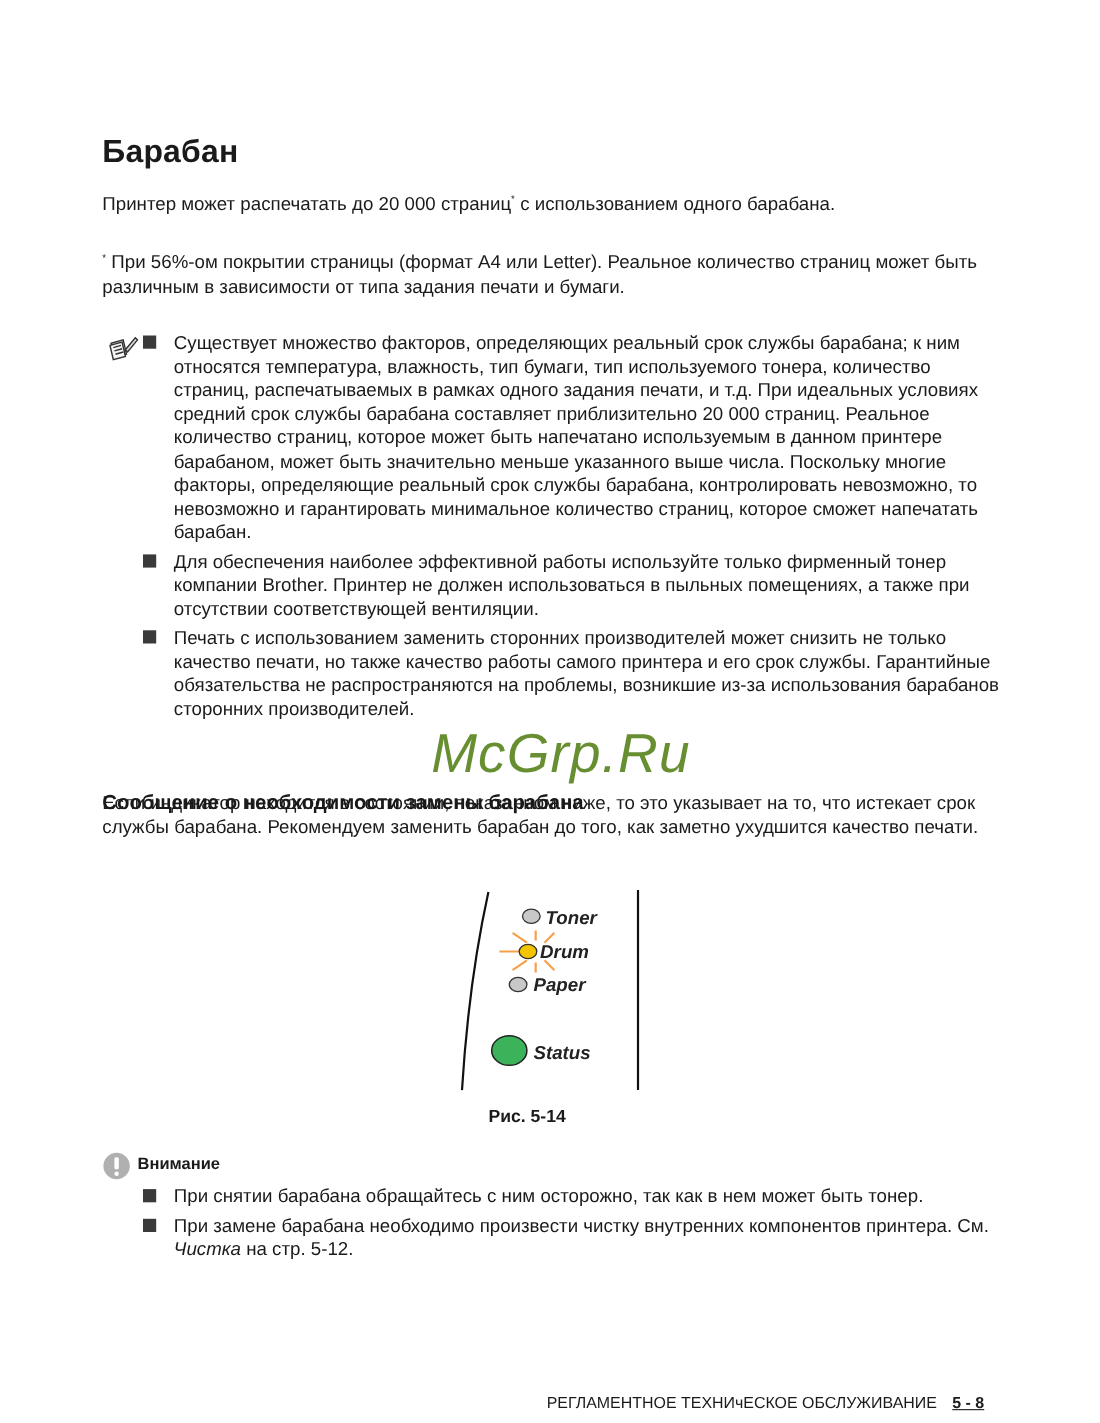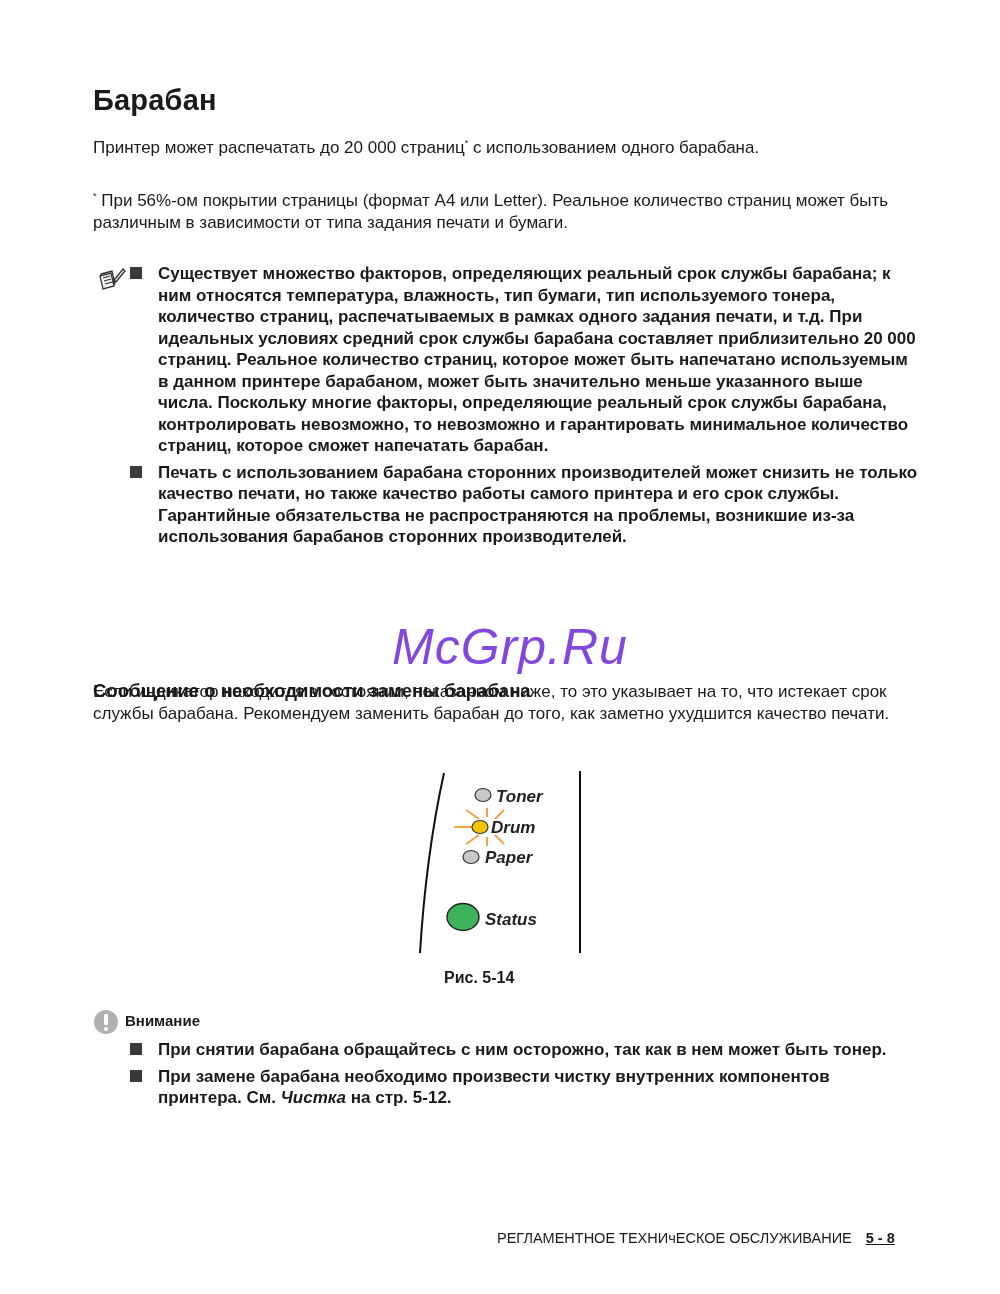--- a/index.html
+++ b/index.html
@@ -1,35 +1,35 @@
 <!DOCTYPE html>
 <html><head>
 <meta charset="utf-8">
 <style>
   html, body { margin: 0; padding: 0; background: #ffffff; }
   body {
     width: 1000px; height: 1294px; position: relative; overflow: hidden;
     font-family: "Liberation Sans", "DejaVu Sans", sans-serif;
     color: #1a1a1a;
   }
-  .abs { position: absolute; }
+  .abs { position: absolute; margin-top: 38px; }
   .title { left: 93px; top: 84px; font-size: 29px; font-weight: bold; letter-spacing: 0.2px; }
   .p { font-size: 17px; line-height: 21.5px; }
   .intro { left: 93px; top: 133px; width: 830px; }
   .intro sup { font-size: 9px; vertical-align: 7px; }
   .footnote { left: 93px; top: 186px; width: 820px; }
   .footnote sup { font-size: 9px; vertical-align: 7px; }
   .note-icon { left: 96px; top: 264px; width: 30px; height: 30px; }
   .list { left: 128px; width: 790px; }
-  .li { position: relative; padding-left: 30px; margin-bottom: 5px; font-weight: bold; }
+  .li { position: relative; padding-left: 30px; margin-bottom: 5px; }
   .bullet { position: absolute; left: 2px; top: 4px; width: 12px; height: 12px; background: #3a3a3a; }
   .list1 { top: 263px; }
   .h2 { left: 93px; top: 680px; font-size: 18.5px; font-weight: bold; }
   .para2 { left: 93px; top: 681px; width: 830px; }
-  .watermark { left: 392px; top: 618px; font-size: 50px; color: #6d28d9; font-style: italic; opacity: 0.85; letter-spacing: 1px; }
+  .watermark { left: 392px; top: 618px; font-size: 50px; color: #4d7c0f; font-style: italic; opacity: 0.85; letter-spacing: 1px; }
   .panel { left: 410px; top: 765px; width: 190px; height: 200px; text-align: center; }
   .caption { left: 444px; top: 969px; font-size: 16px; font-weight: bold; }
   .warn-icon { left: 94px; top: 1010px; width: 24px; height: 24px; border-radius: 50%; background: #b0b0b0; }
   .warn-icon::after { content: ""; }
   .warn-title { left: 125px; top: 1012px; font-size: 15px; font-weight: bold; }
   .list2 { top: 1039px; }
   .footer { left: 497px; top: 1230px; font-size: 14.5px; }
   .footer .pg { font-weight: bold; margin-left: 14px; text-decoration: underline; }
   .led-label { font-weight: bold; font-style: italic; font-size: 17px; fill: #222; font-family: "Liberation Sans", sans-serif; }
 </style>
@@ -60,21 +60,25 @@
   </svg>
 </div>
 
 <div class="abs list list1 p">
   <div class="li">
     <span class="bullet"></span>
     <span>Существует множество факторов, определяющих реальный срок службы барабана; к ним относятся температура, влажность, тип бумаги, тип используемого тонера, количество страниц, распечатываемых в рамках одного задания печати, и т.д. При идеальных условиях средний срок службы барабана составляет приблизительно 20 000 страниц. Реальное количество страниц, которое может быть напечатано используемым в данном принтере барабаном, может быть значительно меньше указанного выше числа. Поскольку многие факторы, определяющие реальный срок службы барабана, контролировать невозможно, то невозможно и гарантировать минимальное количество страниц, которое сможет напечатать барабан.</span>
   </div>
   <div class="li">
     <span class="bullet"></span>
-    <span>Печать с использованием барабана сторонних производителей может снизить не только качество печати, но также качество работы самого принтера и его срок службы. Гарантийные обязательства не распространяются на проблемы, возникшие из-за использования барабанов сторонних производителей.</span>
+    <span>Для обеспечения наиболее эффективной работы используйте только фирменный тонер компании Brother. Принтер не должен использоваться в пыльных помещениях, а также при отсутствии соответствующей вентиляции.</span>
+  </div>
+  <div class="li">
+    <span class="bullet"></span>
+    <span>Печать с использованием заменить сторонних производителей может снизить не только качество печати, но также качество работы самого принтера и его срок службы. Гарантийные обязательства не распространяются на проблемы, возникшие из-за использования барабанов сторонних производителей.</span>
   </div>
 </div>
 
 <div class="abs h2">Сообщение о необходимости замены барабана</div>
 <div class="abs watermark">McGrp.Ru</div>
 
 <div class="abs p para2">Если индикатор находится в состоянии, показанном ниже, то это указывает на то, что истекает срок службы барабана. Рекомендуем заменить барабан до того, как заметно ухудшится качество печати.</div>
 
 <div class="abs panel">
   <svg width="190" height="200" viewBox="0 0 190 200">

